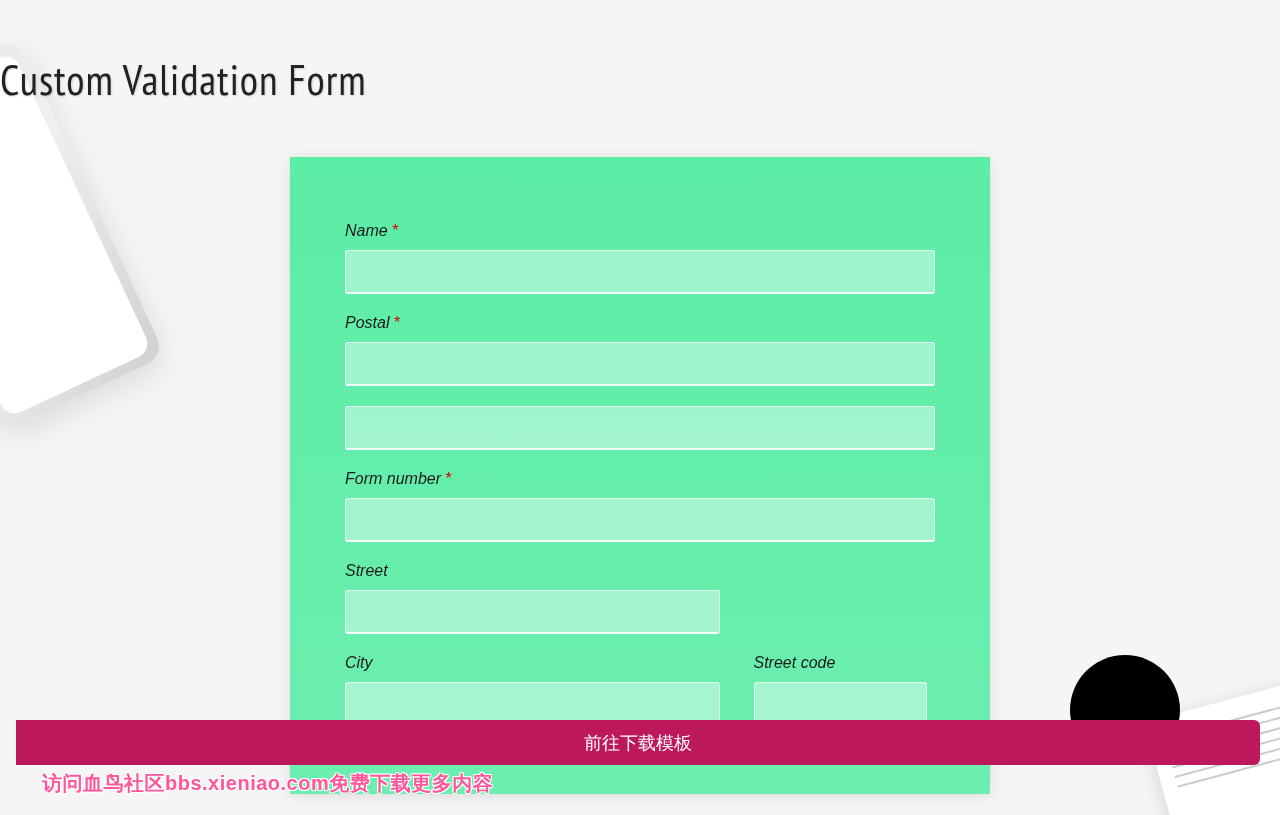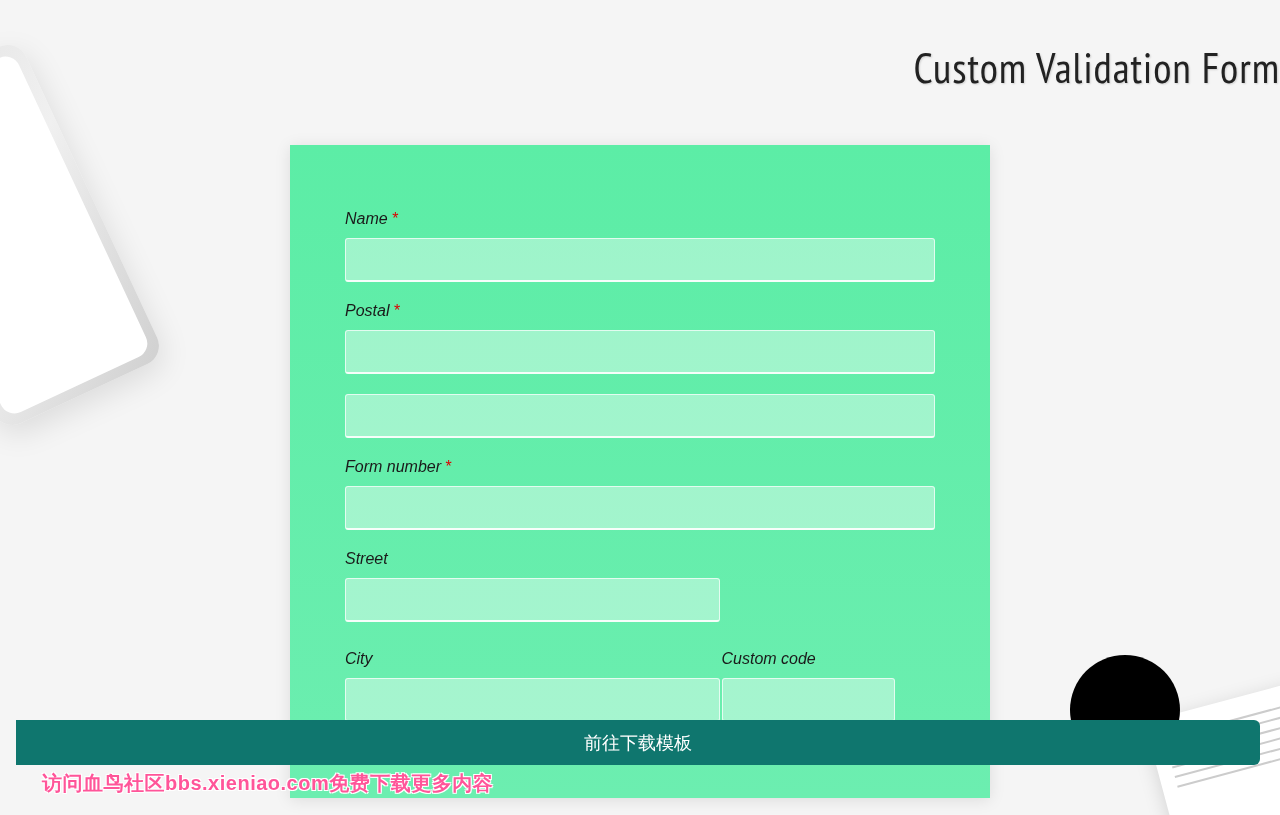--- a/index.html
+++ b/index.html
@@ -75,22 +75,22 @@
       position: absolute;
       top: 20px;
       left: 15px;
       right: 15px;
       height: 2px;
       background: #ccc;
       box-shadow: 0 10px 0 #ccc, 0 20px 0 #ccc, 0 30px 0 #ccc, 0 40px 0 #ccc, 0 50px 0 #ccc;
     }
     
     .page-title {
-      text-align: right;
-      padding-top: 40px;
+      text-align: left;
+      padding-top: 52px;
       font-size: 42px;
       font-weight: 400;
       color: #222;
       font-family: 'PT Sans Narrow', 'Arial Narrow', sans-serif;
       letter-spacing: 1px;
       text-shadow: 1px 1px 2px rgba(0,0,0,0.15);
       position: relative;
       z-index: 1;
     }
     
@@ -104,22 +104,22 @@
       z-index: 1;
     }
     
     .form-group {
       margin-bottom: 20px;
       margin-top: 17px;
     }
     
     .form-row {
       display: flex;
-      gap: 2px;
-      margin-bottom: 28px;
+      gap: 34px;
+      margin-bottom: 20px;
     }
     
     .form-col-wide {
       flex: 0 0 calc(65% - 9px);
     }
     
     .form-col-narrow {
       flex: 0 0 calc(35% - 9px);
     }
     
@@ -153,21 +153,21 @@
       color: #333;
       outline: none;
     }
     
     .download-bar {
       position: fixed;
       bottom: 50px;
       left: 16px;
       right: 20px;
       height: 45px;
-      background: #0f766e;
+      background: #be185d;
       color: #fff;
       display: flex;
       align-items: center;
       justify-content: center;
       font-size: 18px;
       border-radius: 0 6px 6px 0;
       cursor: pointer;
       z-index: 10;
     }
     
@@ -231,21 +231,21 @@
       <input type="text" value="" style="">
     </div>
   </div>
 
   <div class="form-row">
     <div class="form-col-wide">
       <label>City</label>
       <input type="text" value="" style="">
     </div>
     <div class="form-col-narrow-left">
-      <label>Custom code</label>
+      <label>Street code</label>
       <input type="text" value="" style="">
     </div>
   </div>
 
 </div>
 
 <div class="download-bar">
   <span>前往下载模板</span>
 </div>
 

